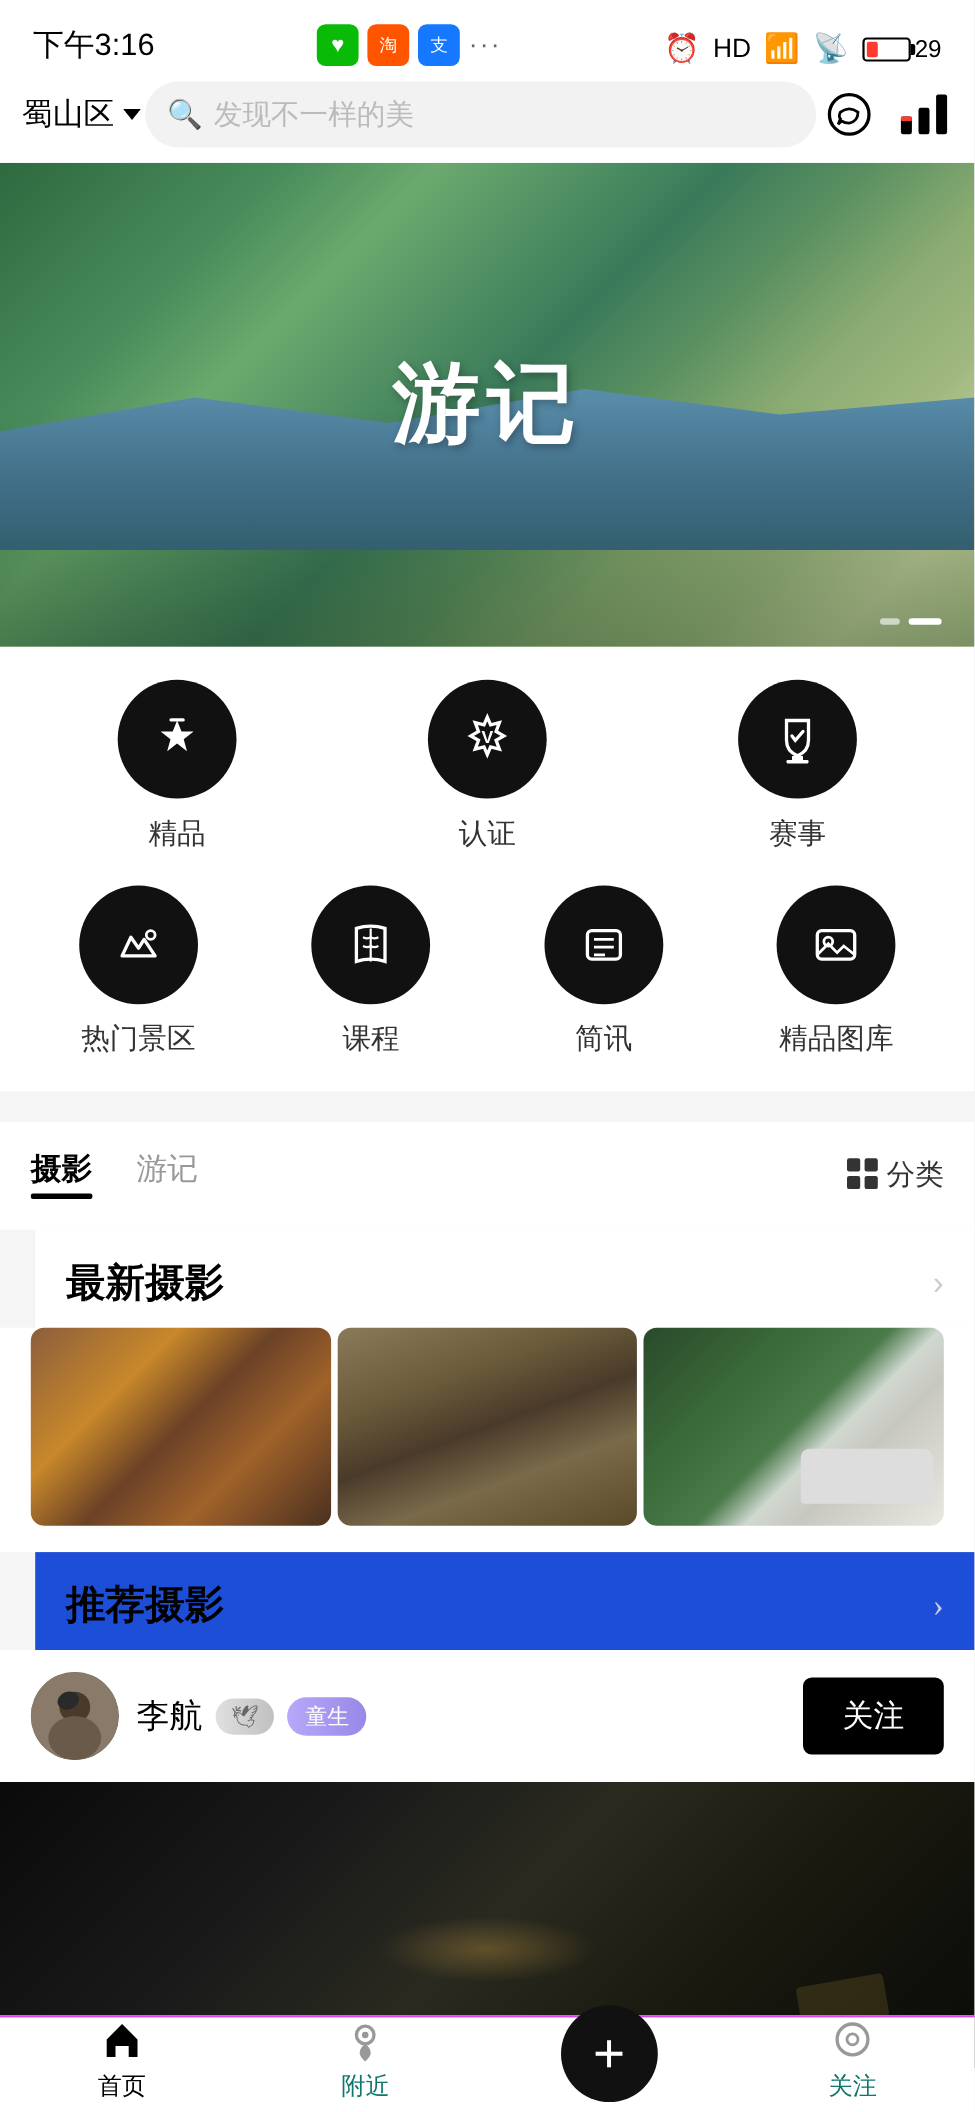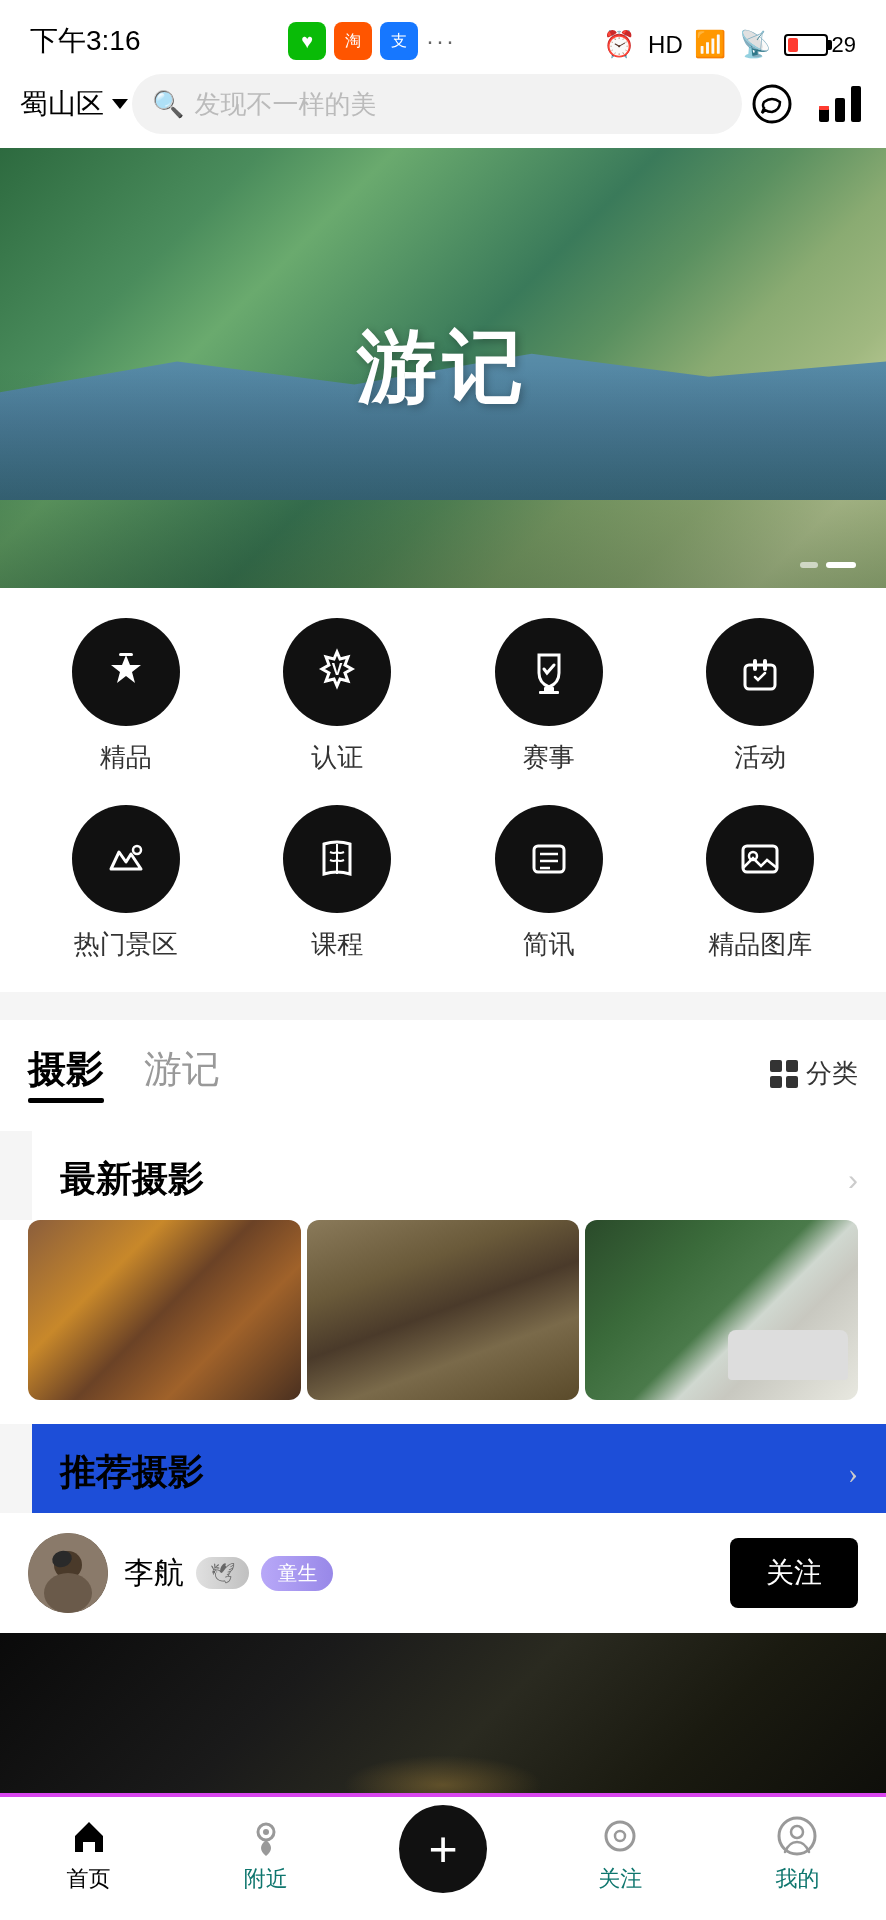--- a/index.html
+++ b/index.html
@@ -241,21 +241,21 @@
       display: flex;
       align-items: center;
       justify-content: space-between;
       margin-bottom: 4px;
     }
     .tabs-left {
       display: flex;
       gap: 40px;
     }
     .tab-item {
-      font-size: 38px;
+      font-size: 28px;
       font-weight: 700;
       color: #000;
       padding-bottom: 8px;
       position: relative;
     }
     .tab-item.active::after {
       content: '';
       position: absolute;
       bottom: 0;
       left: 0;
@@ -418,23 +418,23 @@
       height: 60px;
       background: radial-gradient(ellipse, rgba(180,140,60,0.4) 0%, transparent 70%);
     }
 
     
     .bottom-nav {
       position: fixed;
       bottom: 0;
       left: 0;
       width: 886px;
-      height: 127px;
-      background: #fff;
-      border-top: 4px solid #d946ef;
+      height: 88px;
+      background: #fff;
+      border-top: 2px solid #d946ef;
       display: flex;
       align-items: center;
       justify-content: space-around;
       padding-bottom: 10px;
     }
     .nav-item {
       display: flex;
       flex-direction: column;
       align-items: center;
       gap: 6px;
@@ -559,31 +559,20 @@
     <div class="category-item">
       <div class="category-circle">
         <svg width="50" height="50" viewBox="0 0 50 50" fill="none">
           <path d="M15 8 h20 v18 Q35 36 25 40 Q15 36 15 26 Z" stroke="white" stroke-width="3" fill="none"></path>
           <path d="M20 22 L23 26 L30 18" stroke="white" stroke-width="3" stroke-linecap="round"></path>
           <rect x="20" y="40" width="10" height="5" fill="white" rx="1"></rect>
           <rect x="15" y="44" width="20" height="3" fill="white" rx="1"></rect>
         </svg>
       </div>
       <span class="category-label">赛事</span>
-    </div>
-    <div class="category-item">
-      <div class="category-circle">
-        <svg width="50" height="50" viewBox="0 0 50 50" fill="none">
-          <rect x="10" y="18" width="30" height="24" rx="4" stroke="white" stroke-width="3" fill="none"></rect>
-          <rect x="18" y="12" width="4" height="12" rx="2" fill="white"></rect>
-          <rect x="28" y="12" width="4" height="12" rx="2" fill="white"></rect>
-          <path d="M20 30 L23 33 L30 26" stroke="white" stroke-width="2.5" stroke-linecap="round"></path>
-        </svg>
-      </div>
-      <span class="category-label">活动</span>
     </div>
   </div>
   <div class="category-row">
     <div class="category-item">
       <div class="category-circle">
         <svg width="50" height="50" viewBox="0 0 50 50" fill="none">
           <path d="M10 35 L18 18 L25 28 L30 20 L40 35 Z" stroke="white" stroke-width="3" fill="none" stroke-linejoin="round"></path>
           <circle cx="36" cy="16" r="4" fill="none" stroke="white" stroke-width="2.5"></circle>
         </svg>
       </div>
@@ -710,21 +699,13 @@
       <span>+</span>
     </div>
   </div>
   <div class="nav-item">
     <svg width="44" height="44" viewBox="0 0 44 44" fill="none">
       <circle cx="22" cy="22" r="14" stroke="#999" stroke-width="3" fill="none"></circle>
       <circle cx="22" cy="22" r="5" stroke="#999" stroke-width="2.5" fill="none"></circle>
     </svg>
     <span class="nav-label inactive">关注</span>
   </div>
-  <div class="nav-item">
-    <svg width="44" height="44" viewBox="0 0 44 44" fill="none">
-      <circle cx="22" cy="22" r="18" stroke="#999" stroke-width="3" fill="none"></circle>
-      <circle cx="22" cy="18" r="6" stroke="#999" stroke-width="2.5" fill="none"></circle>
-      <path d="M10 38 Q14 28 22 28 Q30 28 34 38" stroke="#999" stroke-width="2.5" fill="none" stroke-linecap="round"></path>
-    </svg>
-    <span class="nav-label inactive">我的</span>
-  </div>
 </div>
 
 </body></html>

